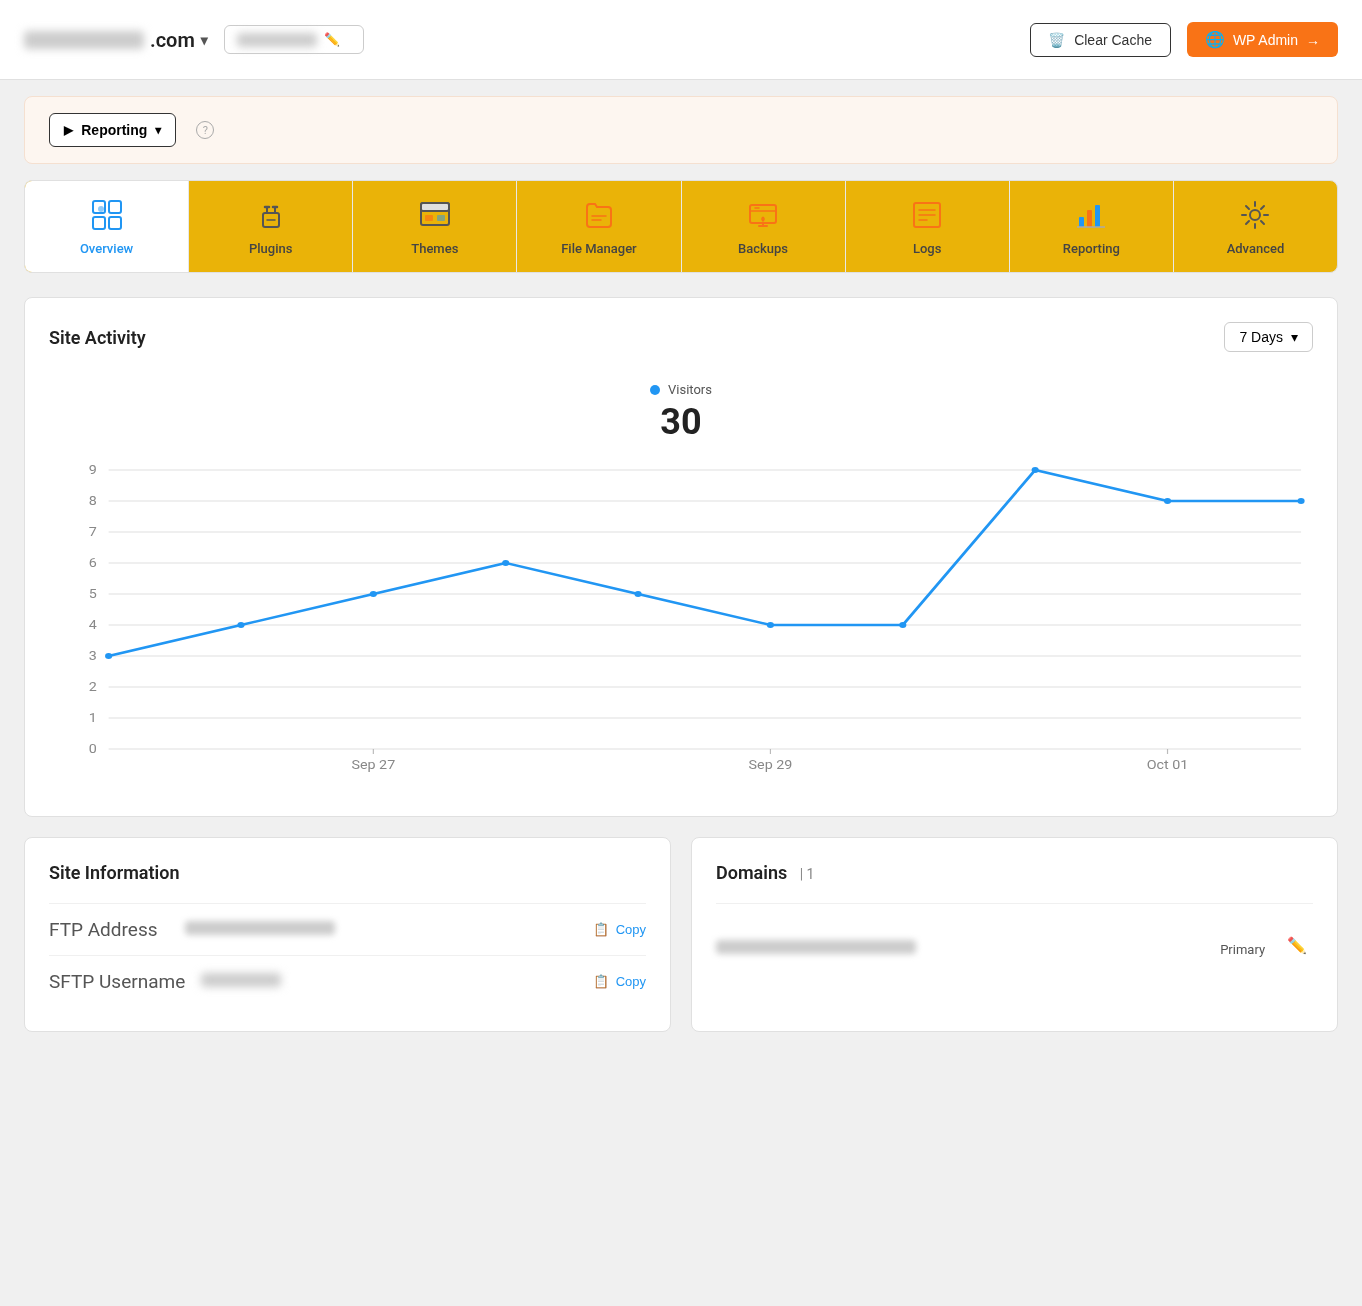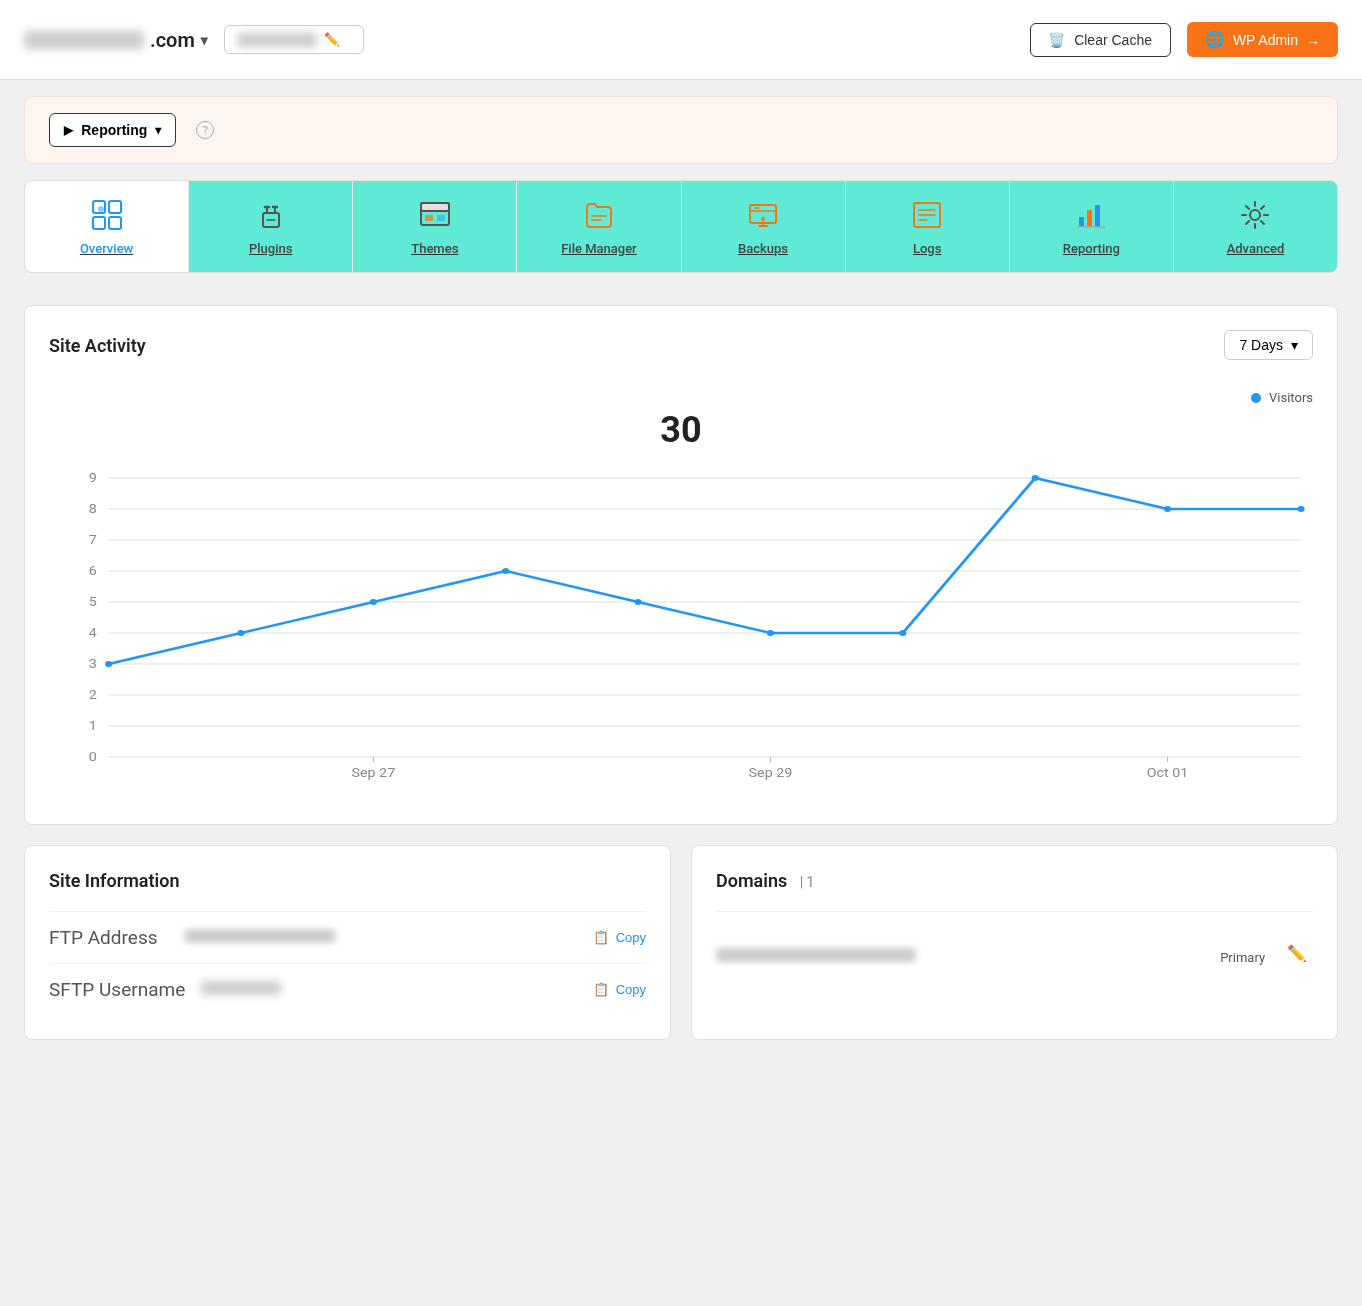--- a/index.html
+++ b/index.html
@@ -131,26 +131,25 @@
       border: 1.5px solid #aaa;
       color: #aaa;
       font-size: 11px;
       cursor: pointer;
       margin-left: 4px;
     }
 
     
     .nav-tabs {
       display: flex;
-      background: #5eead4;
-      margin: 12px 24px;
+      background: #eab308;
+      margin: 4px 24px;
       border-radius: 8px;
       border: 1px solid #e0e0e0;
       overflow: hidden;
-      text-decoration: underline;
     }
     .nav-tab {
       display: flex;
       flex-direction: column;
       align-items: center;
       justify-content: center;
       padding: 16px 20px;
       gap: 8px;
       cursor: pointer;
       border-right: 1px solid #e8e8e8;
@@ -210,21 +209,21 @@
       cursor: pointer;
     }
 
     
     .chart-container {
       padding: 10px 0;
     }
     .chart-legend {
       display: flex;
       align-items: center;
-      justify-content: flex-end;
+      justify-content: center;
       gap: 8px;
       margin-bottom: 4px;
     }
     .legend-dot {
       width: 10px;
       height: 10px;
       border-radius: 50%;
       background: #2196f3;
     }
     .legend-label { font-size: 13px; color: #555; }

